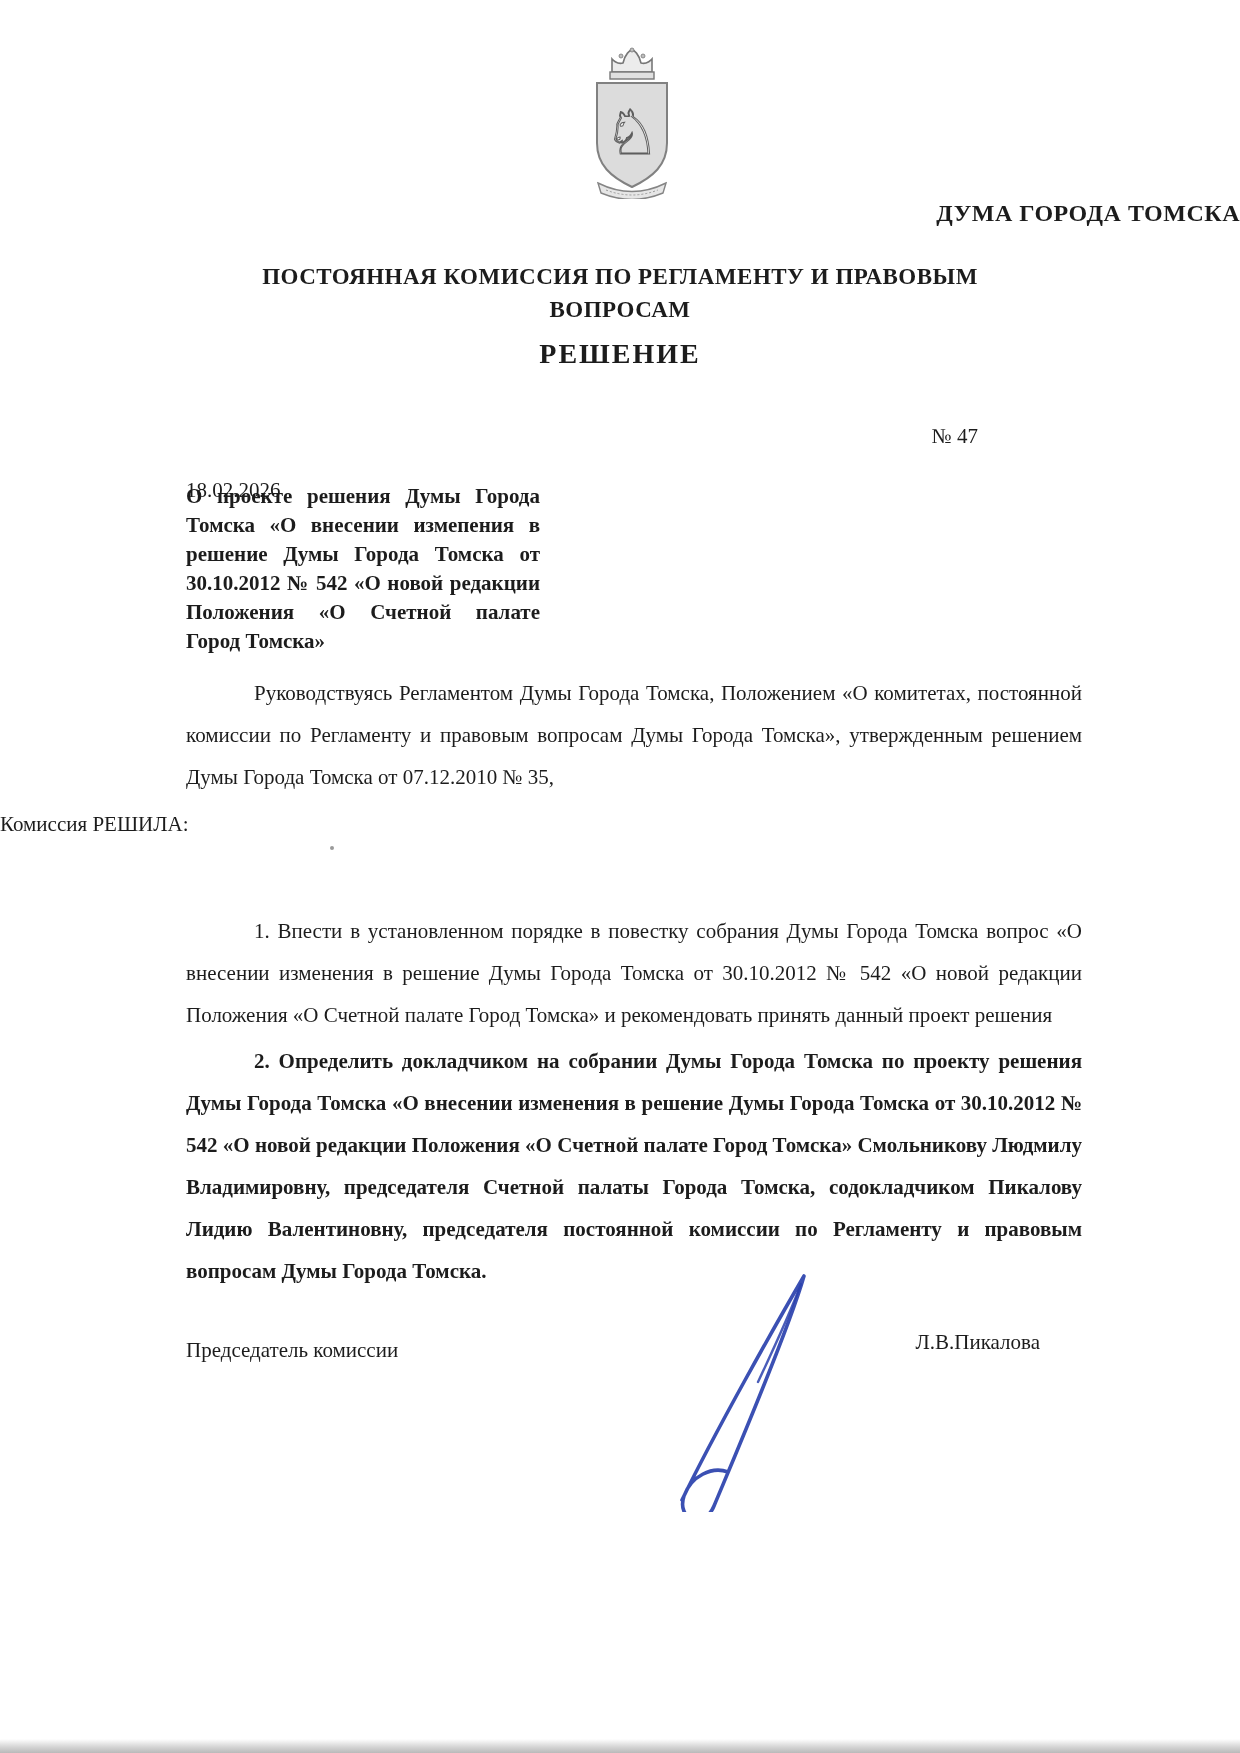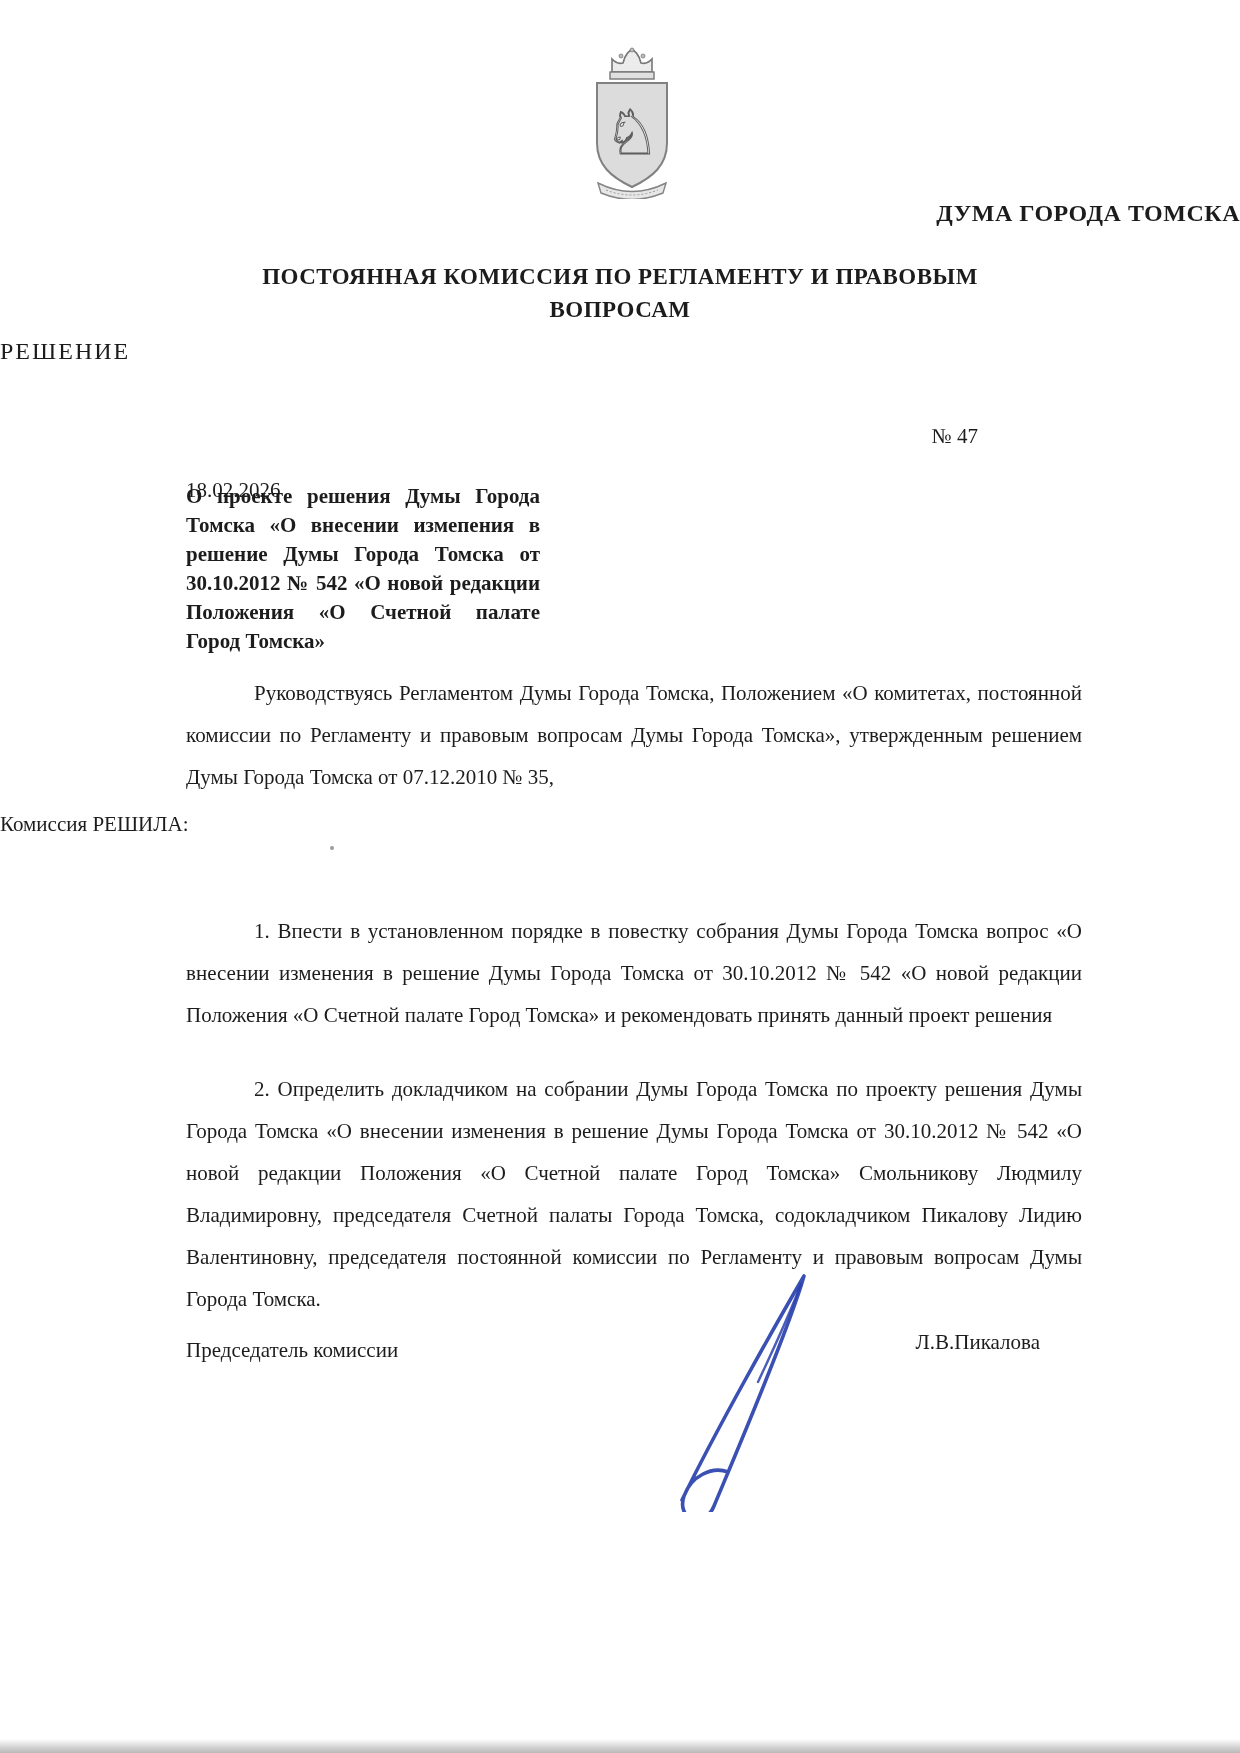--- a/index.html
+++ b/index.html
@@ -40,22 +40,23 @@
     font-size: 23px;
     line-height: 1.45;
     letter-spacing: 0.5px;
     margin-top: 8px;
   }
   .doc-type {
     position: absolute;
     top: 338px;
     left: 0;
     width: 100%;
-    font-weight: normal;
-    font-size: 24px;
+    text-align: center;
+    font-weight: bold;
+    font-size: 28px;
     letter-spacing: 2px;
   }
   .doc-number {
     position: absolute;
     top: 424px;
     right: 262px;
     font-size: 21px;
   }
   .doc-date {
     position: absolute;
@@ -85,21 +86,21 @@
   }
   .preamble { top: 672px; }
   .resolution-header {
     position: absolute;
     top: 812px;
     left: 0;
     width: 100%;
     font-size: 21px;
   }
   .item-1 { top: 910px; }
-  .item-2 { top: 1068px; }
+  .item-2 { top: 1040px; font-weight: bold; }
   .sign-title {
     position: absolute;
     top: 1338px;
     left: 186px;
     font-size: 21px;
   }
   .sign-name {
     position: absolute;
     top: 1330px;
     right: 200px;

